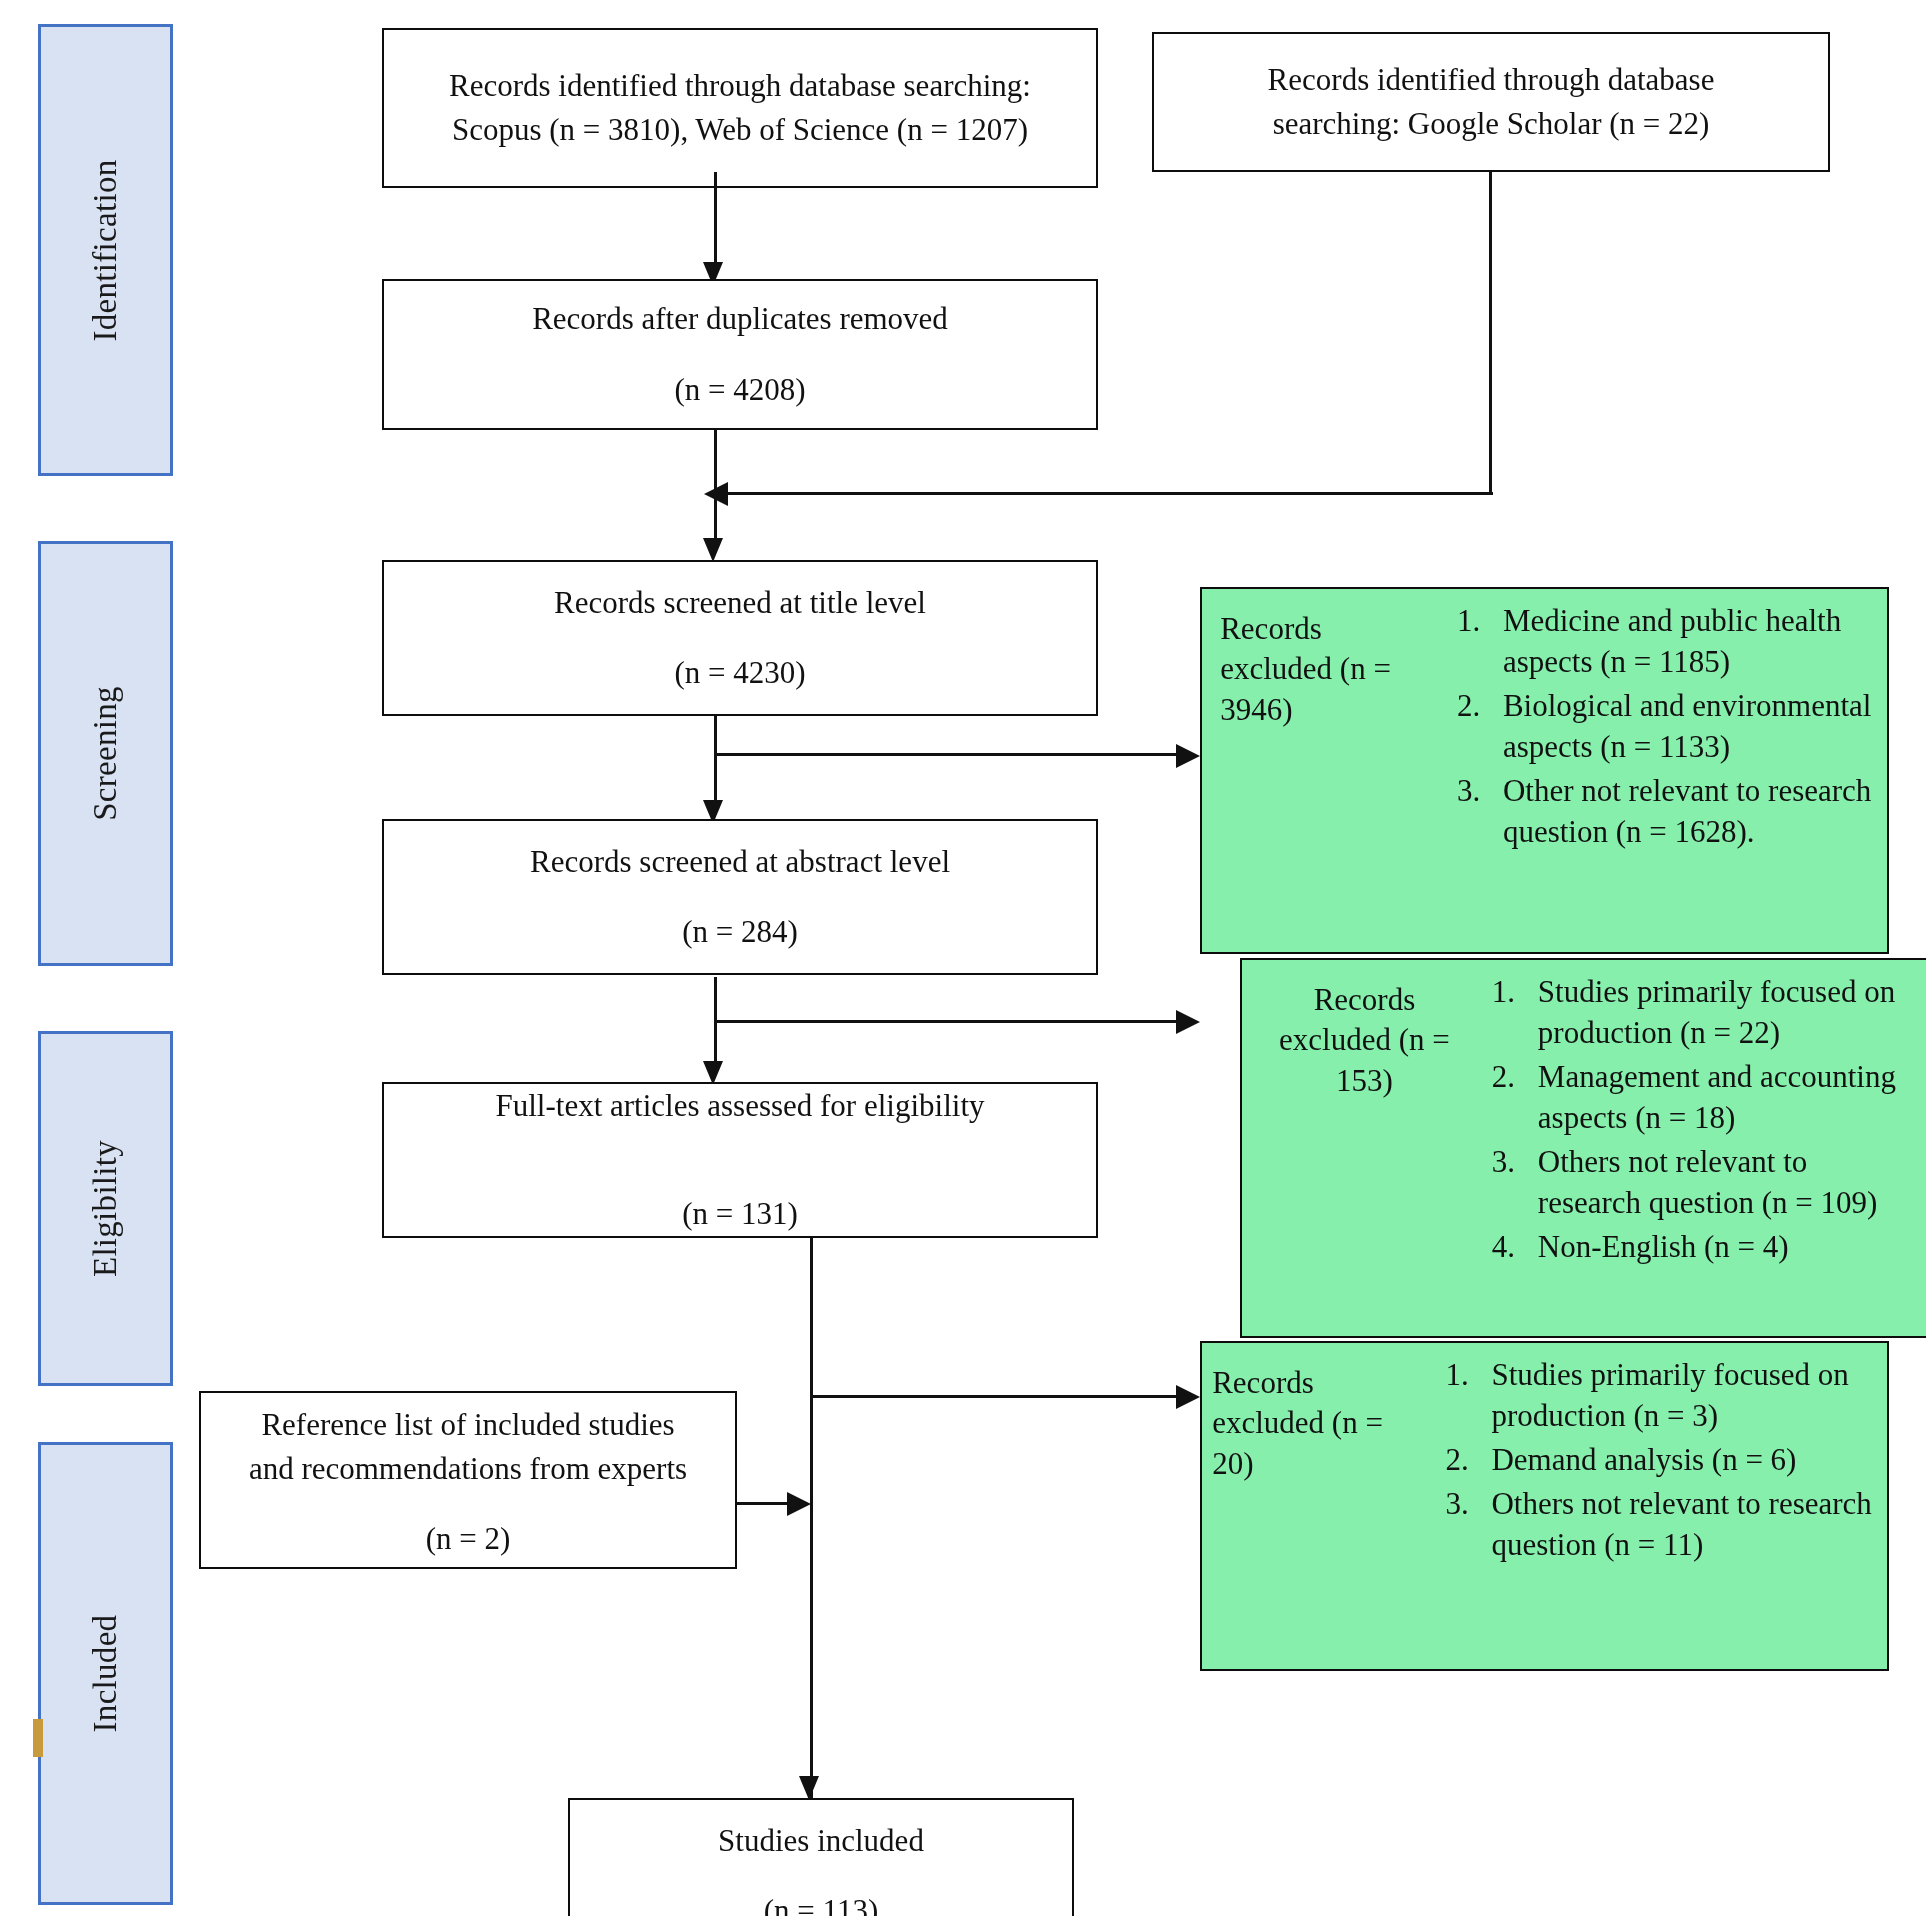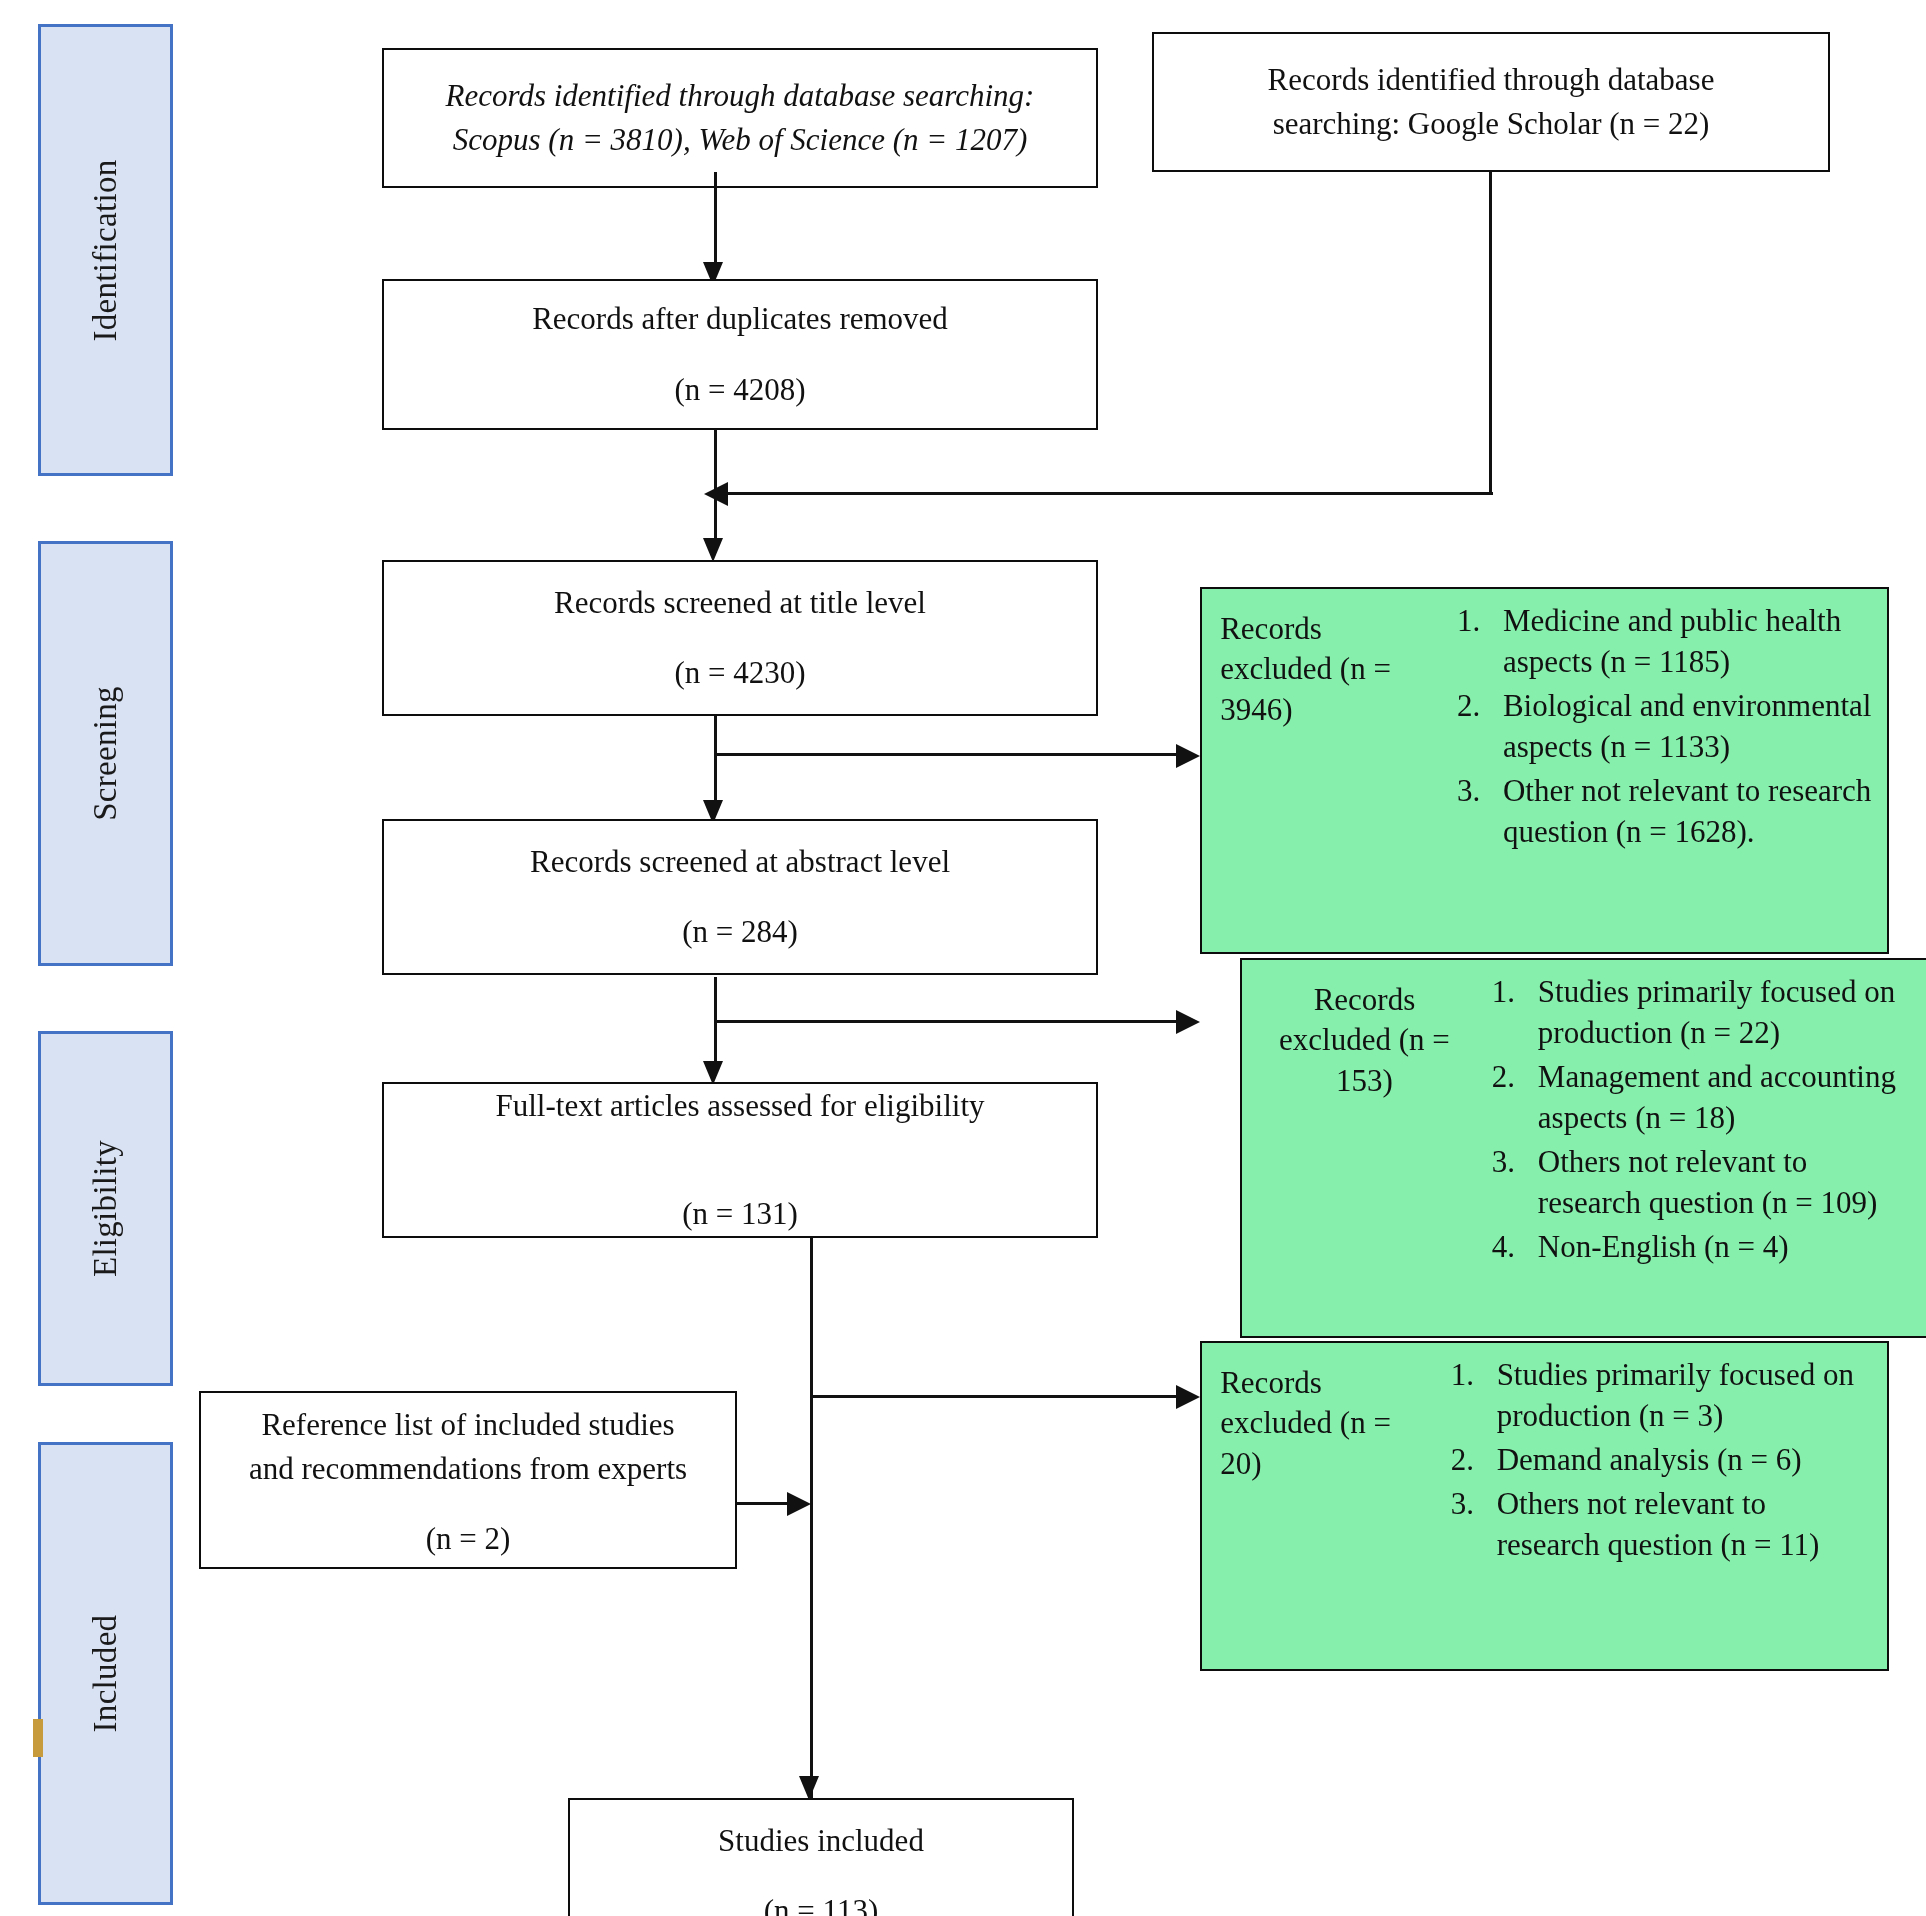--- a/index.html
+++ b/index.html
@@ -55,21 +55,21 @@
   <div class="stage" style="left:38px;top:1031px;width:135px;height:355px;">
     <span class="lbl">Eligibility</span>
   </div>
 
   <div class="stage" style="left:38px;top:1442px;width:135px;height:463px;">
     <span class="lbl">Included</span>
   </div>
 
   <div class="tan-mark" style="left:33px;top:1719px;width:9.7px;height:38px;"></div>
 
-  <div class="box" style="left:382px;top:48px;width:716px;height:140px;font-style:italic;">
+  <div class="box" style="left:382px;top:28px;width:716px;height:160px;">
     <div>Records identified through database searching:</div>
     <div>Scopus (n = 3810), Web of Science (n = 1207)</div>
   </div>
 
   <div class="box" style="left:1152px;top:32px;width:678px;height:140px;">
     <div>Records identified through database</div>
     <div>searching: Google Scholar (n = 22)</div>
   </div>
 
   <div class="vline" style="left:714px;top:172px;height:94px;"></div>
@@ -143,21 +143,21 @@
   <div class="exbox" style="left:1200px;top:958px;width:689px;height:380px;margin-left:40px;">
     <div class="head ctr">Records excluded (n = 153)</div>
     <ol>
       <li>Studies primarily focused on production (n = 22)</li>
       <li>Management and accounting aspects (n = 18)</li>
       <li>Others not relevant to research question (n = 109)</li>
       <li>Non-English (n = 4)</li>
     </ol>
   </div>
 
-  <div class="exbox" style="left:1200px;top:1341px;width:689px;height:330px;">
+  <div class="exbox" style="left:1200px;top:1341px;width:689px;height:330px;padding-left:8px;">
     <div class="head">Records excluded (n = 20)</div>
     <ol>
       <li>Studies primarily focused on production (n = 3)</li>
       <li>Demand analysis (n = 6)</li>
       <li>Others not relevant to research question (n = 11)</li>
     </ol>
   </div>
 
 </div>
 

